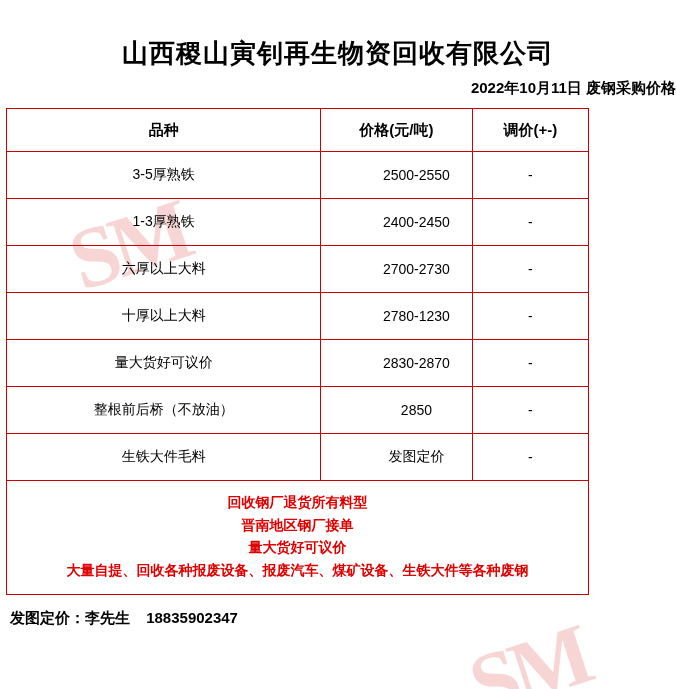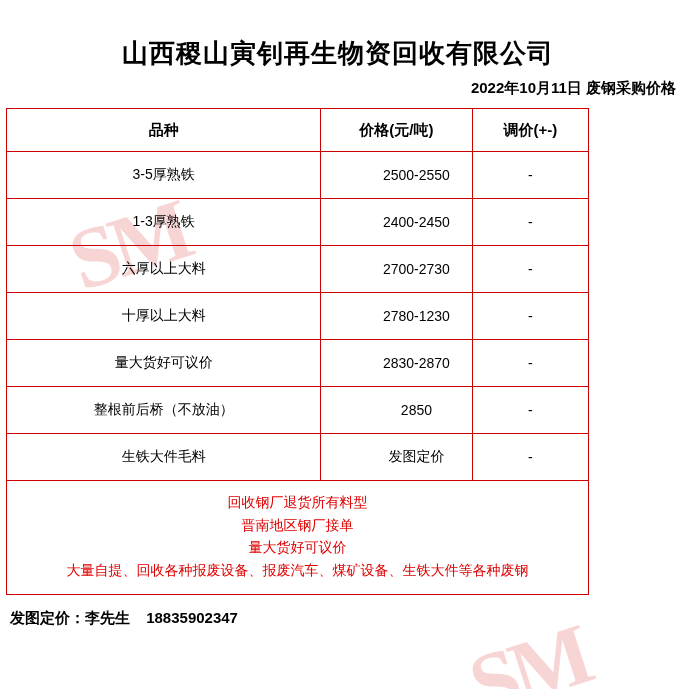--- a/index.html
+++ b/index.html
@@ -93,21 +93,21 @@
 
   .notes-cell {
     padding: 10px 4px 12px 4px;
     height: auto;
   }
   .notes {
     color: #e00000;
     font-size: 14px;
     line-height: 1.62;
     text-align: center;
-    font-weight: normal;
+    font-weight: bold;
   }
   .contact {
     position: relative;
     z-index: 2;
     padding: 14px 10px 0 10px;
     font-size: 15px;
     font-weight: bold;
   }
   .contact .phone {
     margin-left: 12px;

